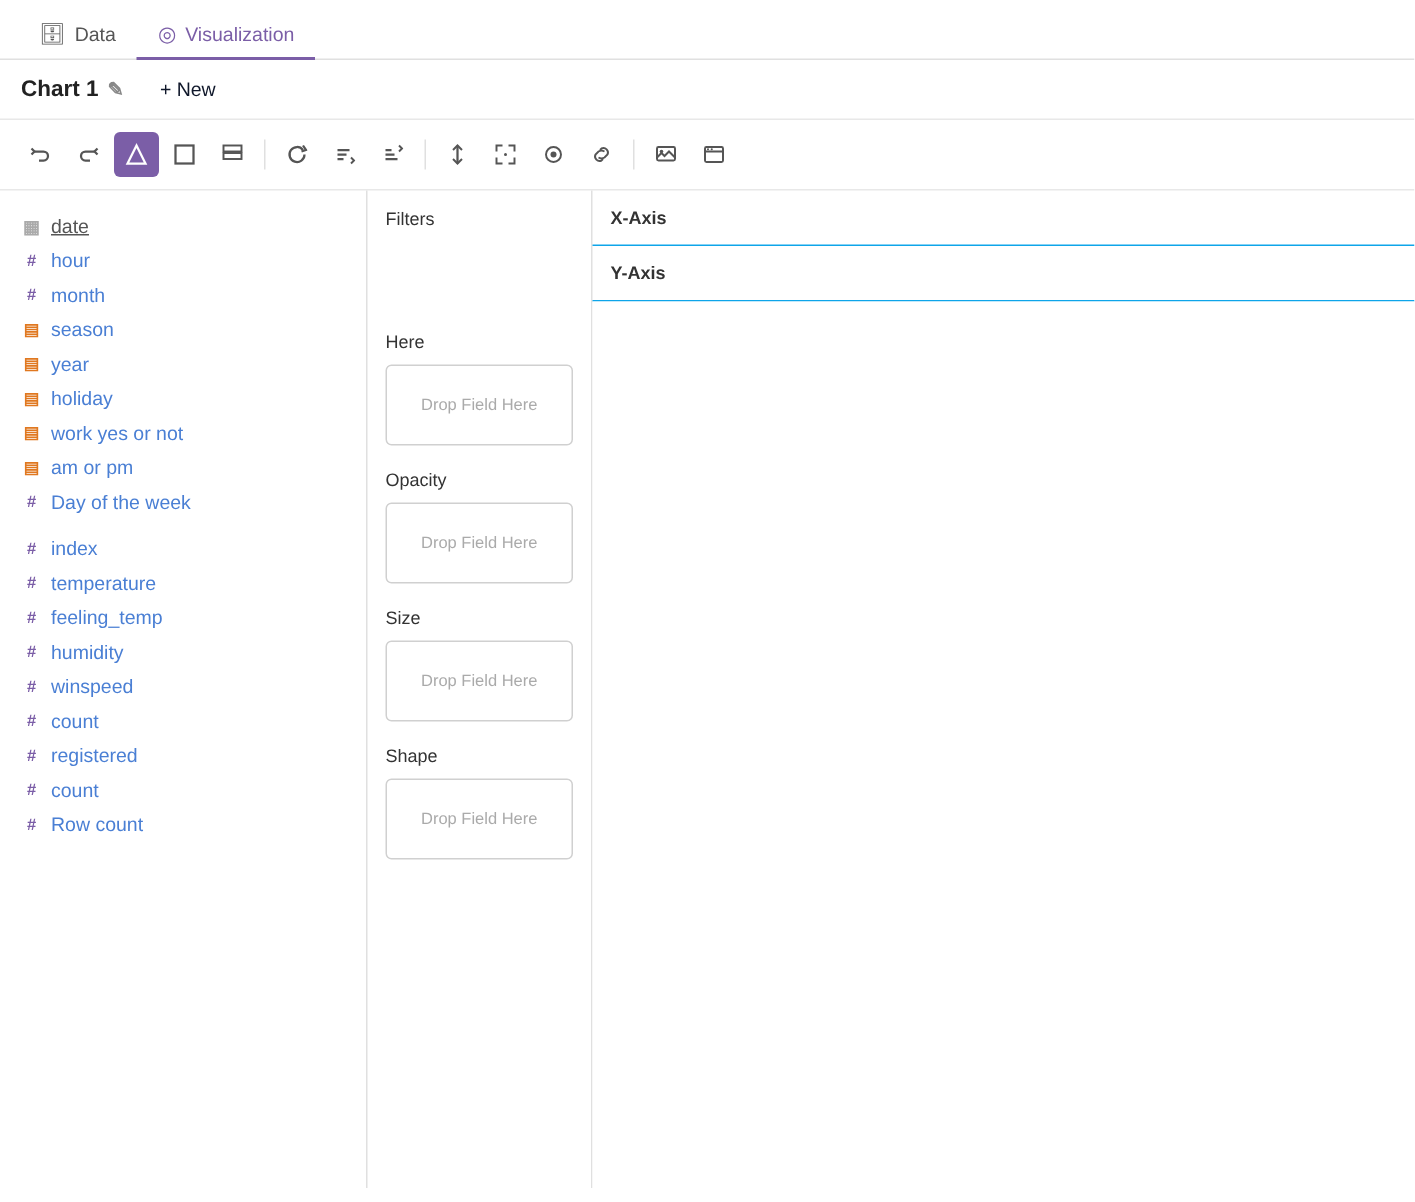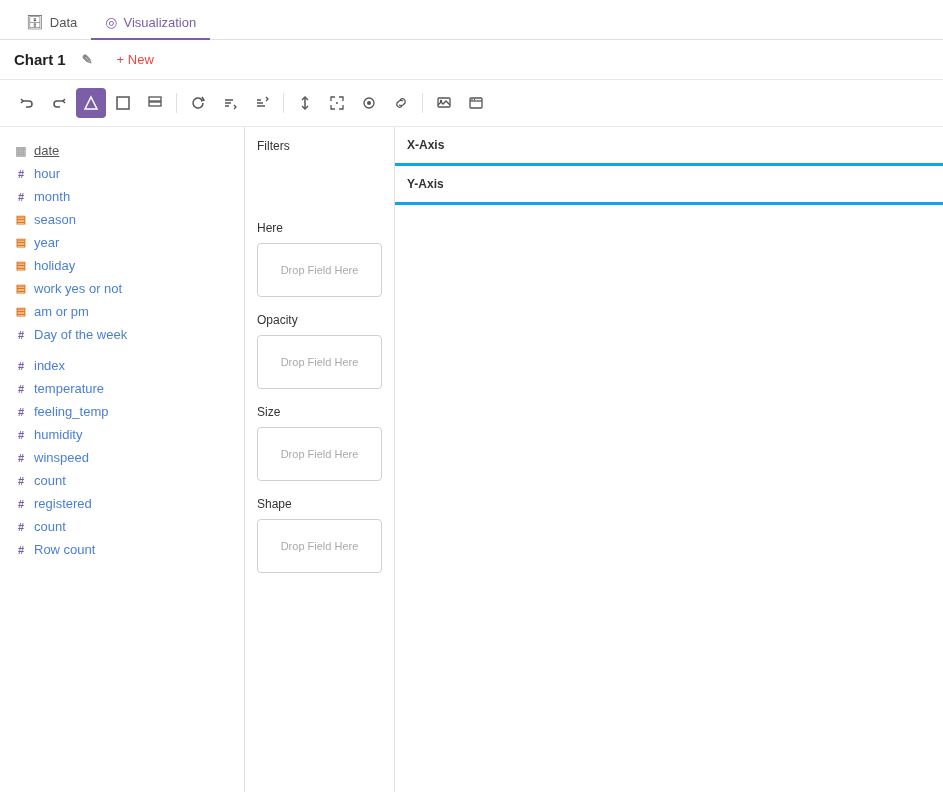--- a/index.html
+++ b/index.html
@@ -6,23 +6,23 @@
     body { font-family: -apple-system, BlinkMacSystemFont, 'Segoe UI', sans-serif; font-size: 13px; background: #fff; color: #333; width: 943px; height: 801px; overflow: hidden; }
 
     
     .top-tabs { display: flex; border-bottom: 1px solid #e0e0e0; padding: 0 12px; height: 40px; align-items: flex-end; }
     .tab { display: flex; align-items: center; gap: 6px; padding: 8px 14px; cursor: pointer; font-size: 13px; color: #555; border-bottom: 2px solid transparent; margin-bottom: -1px; }
     .tab.active { color: #7b5ea7; border-bottom: 2px solid #7b5ea7; font-weight: 500; }
     .tab-icon { font-size: 14px; }
 
     
     .chart-title-bar { display: flex; align-items: center; padding: 10px 14px; border-bottom: 1px solid #e8e8e8; gap: 16px; }
-    .chart-title { font-size: 15px; font-weight: 600; color: #222; display: flex; align-items: center; gap: 16px; }
+    .chart-title { font-size: 15px; font-weight: 600; color: #222; display: flex; align-items: center; gap: 6px; }
     .edit-icon { color: #888; font-size: 13px; cursor: pointer; }
-    .new-btn { color: #ef4444; font-size: 13px; cursor: pointer; padding: 2px 8px; }
+    .new-btn { color: #0f172a; font-size: 13px; cursor: pointer; padding: 2px 8px; }
 
     
     .toolbar { display: flex; align-items: center; gap: 2px; padding: 8px 12px; border-bottom: 1px solid #e8e8e8; }
     .tool-btn { width: 30px; height: 30px; display: flex; align-items: center; justify-content: center; cursor: pointer; border-radius: 4px; color: #555; font-size: 14px; border: none; background: none; }
     .tool-btn.active { background: #7b5ea7; color: #fff; }
     .tool-separator { width: 1px; height: 20px; background: #e0e0e0; margin: 0 4px; }
 
     
     .main-content { display: flex; height: calc(801px - 40px - 48px - 48px); }
 
@@ -37,21 +37,21 @@
     .field-name.date-field { color: #555; text-decoration: underline; }
 
     
     .filters-panel { width: 150px; border-right: 1px solid #e0e0e0; padding: 12px; flex-shrink: 0; }
     .panel-section-title { font-size: 12px; font-weight: 400; color: #333; margin-bottom: 8px; }
     .drop-zone { border: 1px solid #d0d0d0; border-radius: 4px; padding: 20px; min-height: 36px; display: flex; align-items: center; justify-content: center; margin-bottom: 16px; }
     .drop-zone-text { font-size: 11px; color: #aaa; }
 
     
     .chart-config-panel { flex: 1; display: flex; flex-direction: column; }
-    .axis-row { display: flex; align-items: center; border-bottom: 3px solid #0ea5e9; min-height: 36px; }
+    .axis-row { display: flex; align-items: center; border-bottom: 1px solid #0ea5e9; min-height: 36px; }
     .axis-label { width: 80px; font-size: 12px; font-weight: 600; color: #333; padding: 8px 12px; flex-shrink: 0; }
     .axis-drop { flex: 1; min-height: 36px; padding: 8px; }
     .chart-area { flex: 1; background: #fff; }
   </style>
 </head>
 <body>
 
 <div class="top-tabs">
   <div class="tab">
     <span class="tab-icon">🗄</span>

